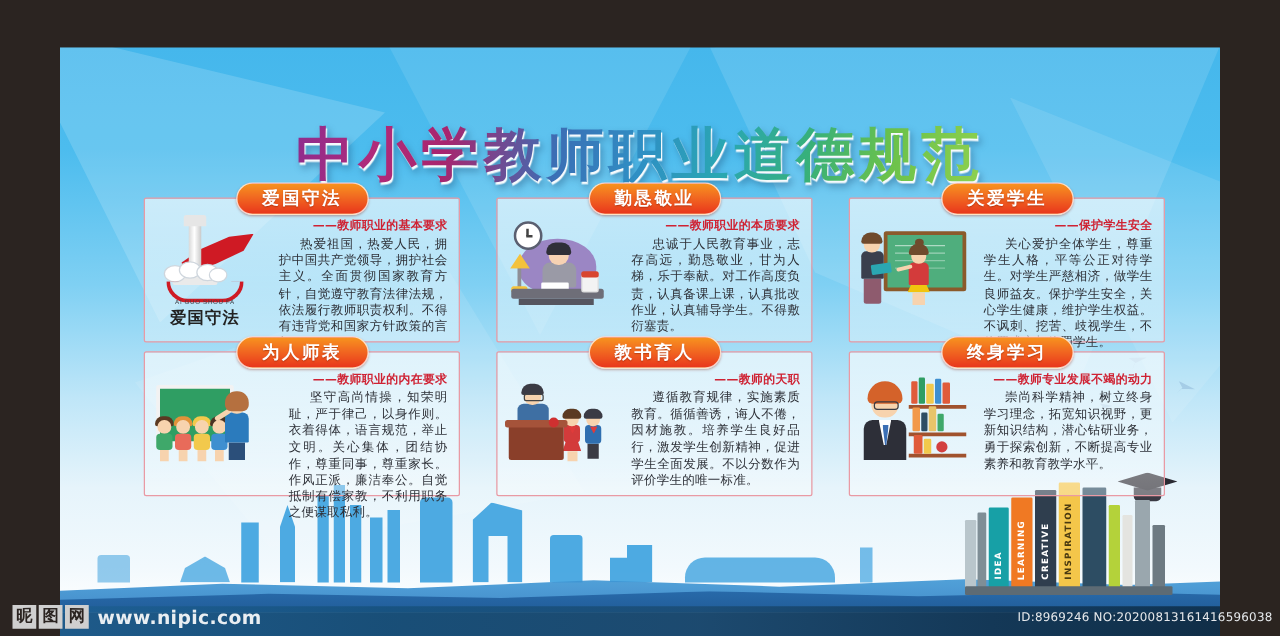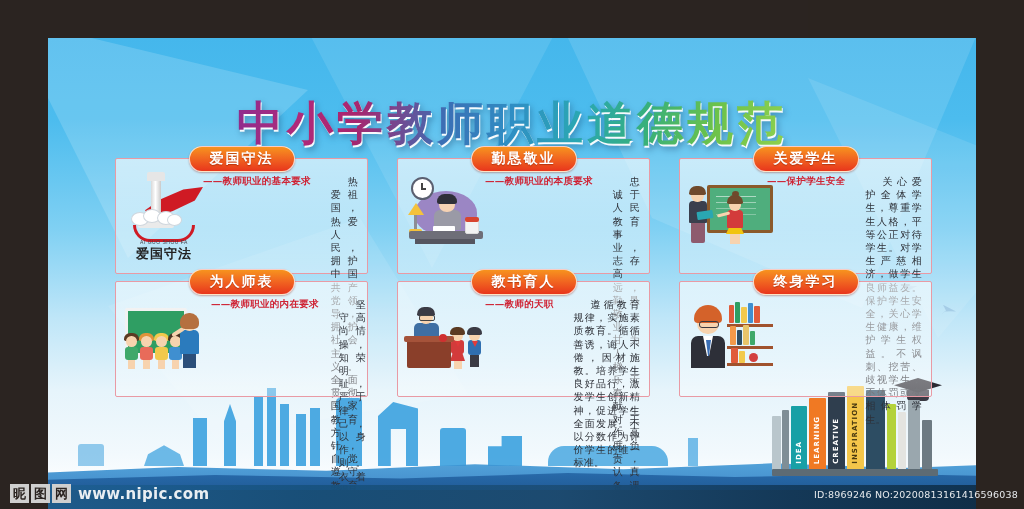--- a/index.html
+++ b/index.html
@@ -57,21 +57,21 @@
     background:linear-gradient(180deg,#f7931e 0%,#f26d21 40%,#e8361c 100%);
     border:1px solid rgba(255,255,255,.75);
     box-shadow:0 1px 2px rgba(120,20,0,.35);
     color:#fff;font-size:14px;font-weight:bold;letter-spacing:2px;
     white-space:nowrap;
     font-family:"DejaVu Sans","Liberation Sans",sans-serif;
     text-shadow:0 1px 1px rgba(130,25,0,.5);
   }
   .card-inner{display:flex;height:100%;}
   .art{flex:0 0 78px;position:relative;}
-  .txt{flex:1;min-width:0;display:flex;flex-direction:row;}
+  .txt{flex:1;min-width:0;display:flex;flex-direction:column;}
   .subtitle{
     text-align:right;color:#cf2233;font-weight:bold;font-size:9.5px;
     letter-spacing:.3px;line-height:12px;margin-bottom:2px;white-space:nowrap;
     font-family:"DejaVu Sans","Liberation Sans",sans-serif;
   }
   .body{
     color:#2e3138;font-size:10px;line-height:13.2px;text-align:justify;
     text-indent:17px;letter-spacing:.2px;
     font-family:"DejaVu Sans","Liberation Sans",sans-serif;
     margin-left:20px;
@@ -472,20 +472,24 @@
                   <div class="blob" style="left:22px;bottom:4px;width:9px;height:9px;background:#d34040;"></div>
                 </div>
                 <div class="c6-b"></div>
                 <div class="c6-sh2"></div>
                 <div class="c6-tie"></div>
                 <div class="c6-h"></div>
                 <div class="c6-hair"></div>
                 <div class="c6-gl"></div>
               </div>
             </div>
+            <div class="txt">
+              <div class="subtitle">——教师专业发展不竭的动力</div>
+              <div class="body">崇尚科学精神，树立终身学习理念，拓宽知识视野，更新知识结构，潜心钻研业务，勇于探索创新，不断提高专业素养和教育教学水平。</div>
+            </div>
           </div>
         </div>
 
       </div>
     </div>
 
   </div>
 
   <div class="footer">
     <div class="strip"></div>

